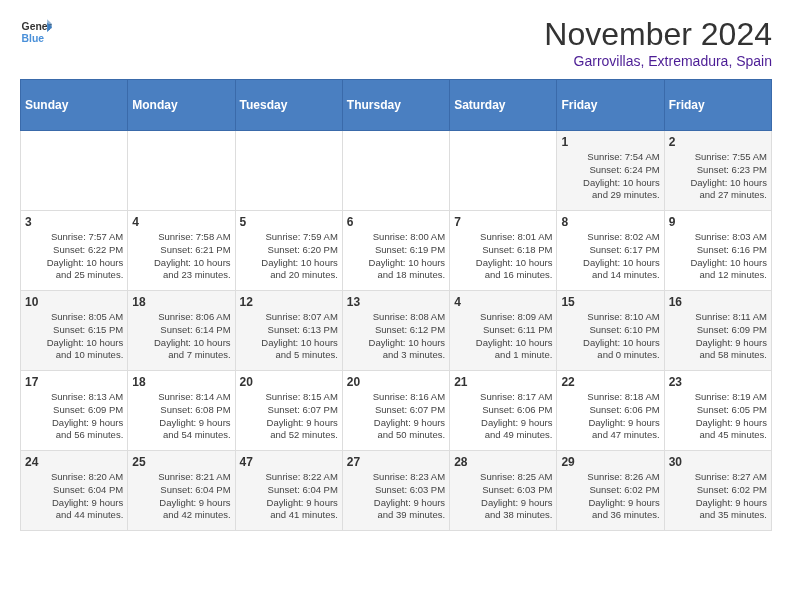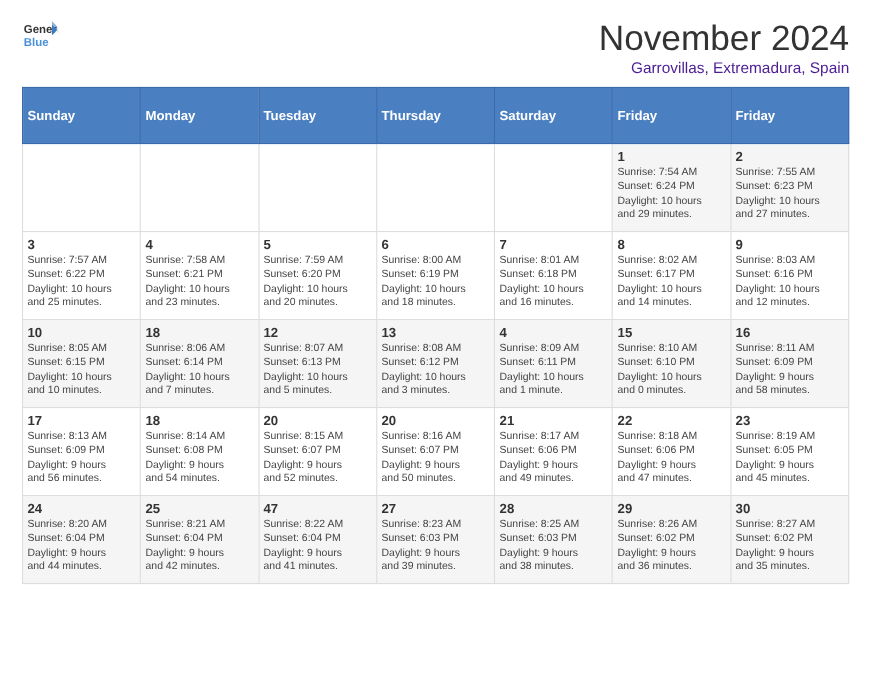--- a/index.html
+++ b/index.html
@@ -70,20 +70,21 @@
     .day-num {
       font-size: 12px;
       font-weight: bold;
       display: block;
       margin-bottom: 2px;
     }
     .day-info {
       font-size: 9.5px;
       line-height: 1.35;
       color: #444;
+      text-align: right;
     }
     .empty-cell {
       background: #fff !important;
     }
   </style>
 </head>
 <body>
 
 <div class="header">
   <div class="logo">

